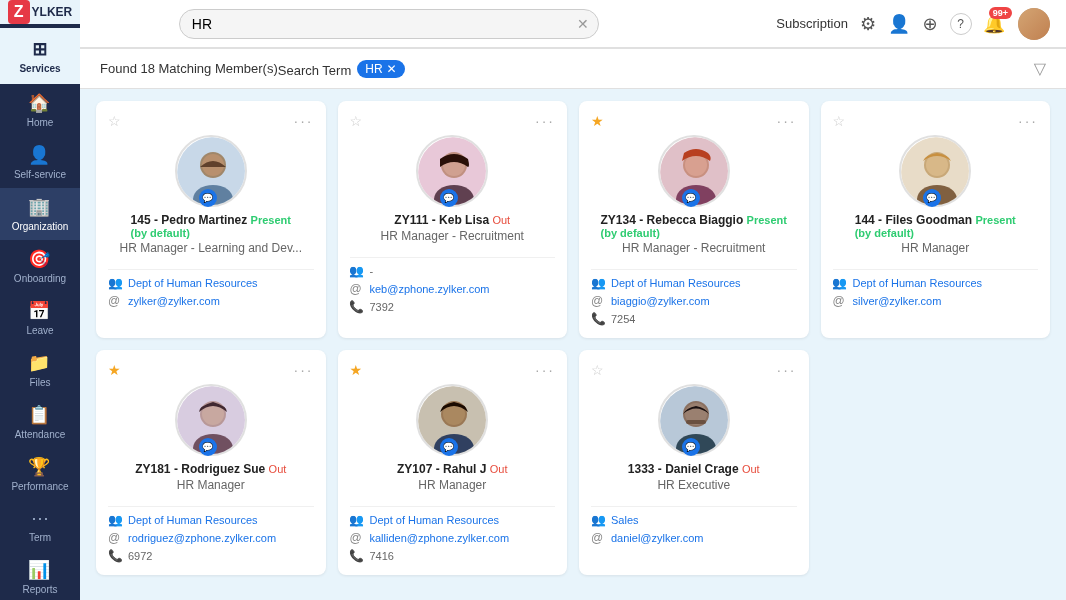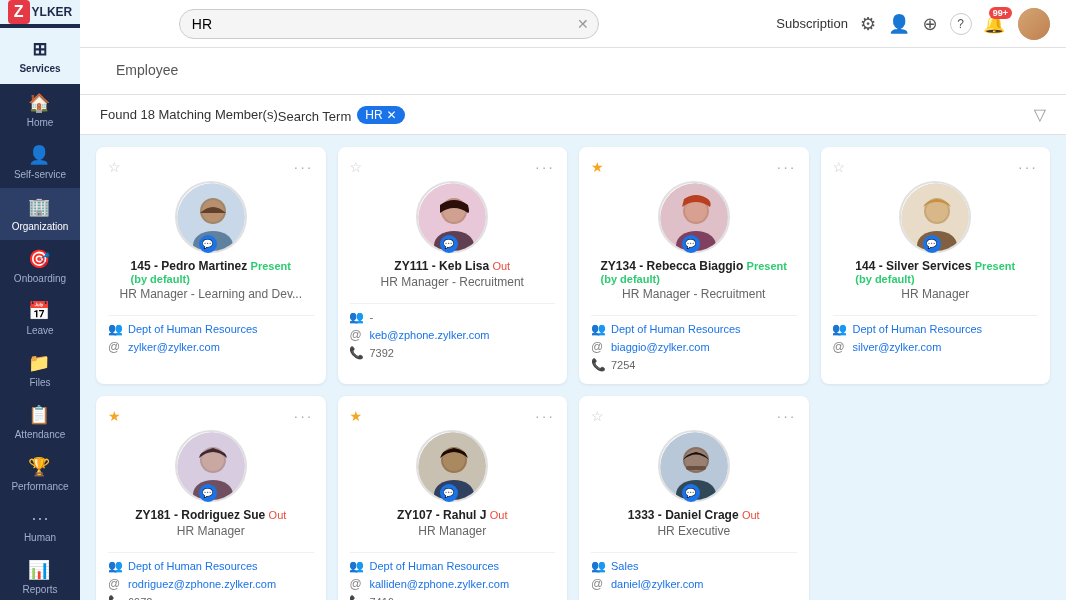--- a/index.html
+++ b/index.html
@@ -384,21 +384,21 @@
     <div class="nav-item">
       <span class="nav-icon">📋</span>
       <span>Attendance</span>
     </div>
     <div class="nav-item">
       <span class="nav-icon">🏆</span>
       <span>Performance</span>
     </div>
     <div class="nav-item">
       <span class="nav-icon">···</span>
-      <span>Human</span>
+      <span>Term</span>
     </div>
   </div>
   <div class="sidebar-bottom">
     <div class="nav-item">
       <span class="nav-icon">📊</span>
       <span>Reports</span>
     </div>
   </div>
 </div>
 
@@ -419,21 +419,20 @@
         <span class="topbar-icon">🔔</span>
         <span class="badge">99+</span>
       </div>
       <div class="avatar-top">
         <div class="avatar-top-inner" style="background: linear-gradient(135deg, #d4a574, #c08050);"></div>
       </div>
     </div>
   </div>
 
   <div class="tabs-bar">
-    <div class="tab">Employee</div>
   </div>
 
   <div class="filter-bar">
     <span class="filter-count">Found 18 Matching Member(s)</span>
     <div class="search-term-chip">
       <span>Search Term</span>
       <span class="chip">
         <span>HR</span>
         <span class="chip-close">✕</span>
       </span>
@@ -572,21 +571,21 @@
               <circle cx="36" cy="36" r="36" fill="#e8dcc8"></circle>
               <circle cx="36" cy="28" r="13" fill="#c8a878"></circle>
               <ellipse cx="36" cy="62" rx="20" ry="14" fill="#806040"></ellipse>
               <circle cx="36" cy="28" r="11" fill="#d8b888"></circle>
               <path d="M22 24 Q36 14 50 24 Q48 18 36 16 Q24 18 22 24Z" fill="#c89040"></path>
             </svg>
           </div>
           <span class="chat-badge">💬</span>
         </div>
         <div class="card-name">
-          <span>144 - </span><span>Silver Services</span>
+          <span>144 - </span><span>Files Goodman</span>
           <span class="status-present"> Present</span>
           <span class="default-label">(by default)</span>
         </div>
         <div class="card-role">HR Manager</div>
         <hr class="card-divider">
         <div class="card-info">
           <div class="card-info-row">
             <span class="info-icon">👥</span>
             <span class="info-text">Dept of Human Resources</span>
           </div>

